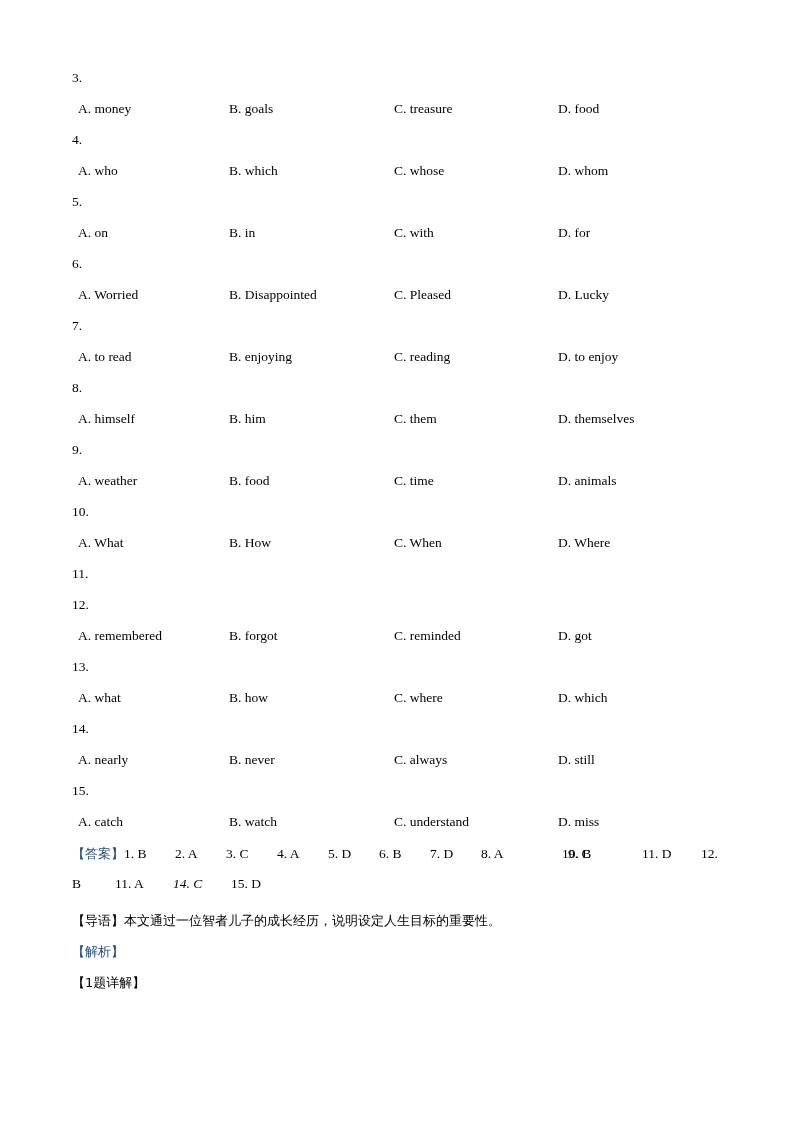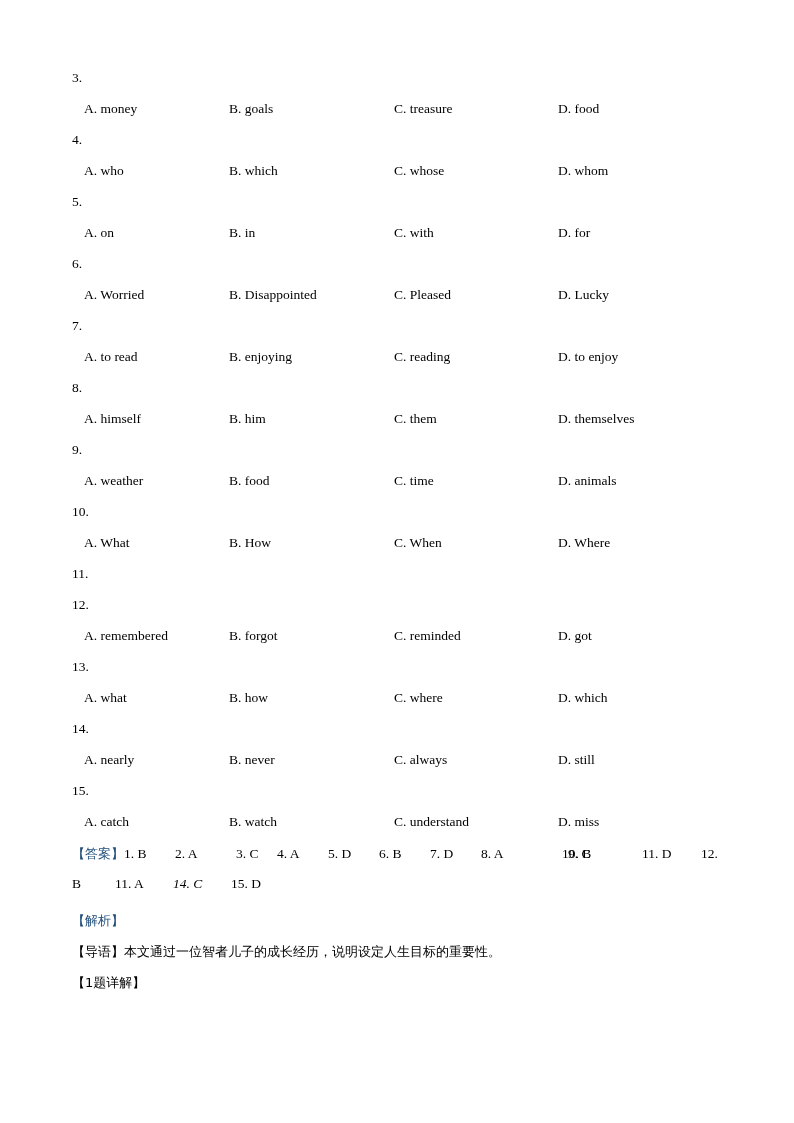--- a/index.html
+++ b/index.html
@@ -41,21 +41,21 @@
     position: relative;
     font-size: 13.5px;
     white-space: nowrap;
   }
   .opt {
     position: absolute;
     top: 0;
     line-height: 31px;
     white-space: nowrap;
   }
-  .opt-a { left: 12px; }
+  .opt-a { left: 6px; }
   .opt-b { left: 157px; }
   .opt-c { left: 322px; }
   .opt-d { left: 486px; }
 
   .answers-wrap {
     margin-top: 2px;
     text-align: center;
   }
   .ans-line {
     height: 30px;
@@ -225,21 +225,21 @@
       </div>
     </div>
 
   </div>
 
   <div class="answers-wrap">
     <div class="ans-line">
       <span class="ans-item cn-blue" style="left:0px;">【答案】</span>
       <span class="ans-item" style="left:52px;">1. B</span>
       <span class="ans-item" style="left:103px;">2. A</span>
-      <span class="ans-item" style="left:164px;">3. C</span>
+      <span class="ans-item" style="left:154px;">3. C</span>
       <span class="ans-item" style="left:205px;">4. A</span>
       <span class="ans-item" style="left:256px;">5. D</span>
       <span class="ans-item" style="left:307px;">6. B</span>
       <span class="ans-item" style="left:358px;">7. D</span>
       <span class="ans-item" style="left:409px;">8. A</span>
       <span class="ans-item" style="left:460px;margin-left:36px;">9. C</span>
       <span class="ans-item" style="left:490px;">10. B</span>
       <span class="ans-item" style="left:570px;">11. D</span>
       <span class="ans-item" style="left:629px;">12.</span>
     </div>
@@ -248,23 +248,23 @@
       <span class="ans-item" style="left:43px;">11. A</span>
       <span class="ans-item" style="left:101px;font-style:italic;">14. C</span>
       <span class="ans-item" style="left:159px;">15. D</span>
     </div>
   </div>
 
   <div class="spacer-2"></div>
 
   <div>
     <div class="expl-line">
+      <span class="cn">【导语】</span><span class="cn">本文通过一位智者儿子的成长经历，说明设定人生目标的重要性。</span>
+    </div>
+    <div class="expl-line">
       <span class="cn-blue">【解析】</span>
-    </div>
-    <div class="expl-line">
-      <span class="cn">【导语】</span><span class="cn">本文通过一位智者儿子的成长经历，说明设定人生目标的重要性。</span>
     </div>
     <div class="expl-line">
       <span class="cn">【1题详解】</span>
     </div>
   </div>
 
 </div>
 
 </body></html>

